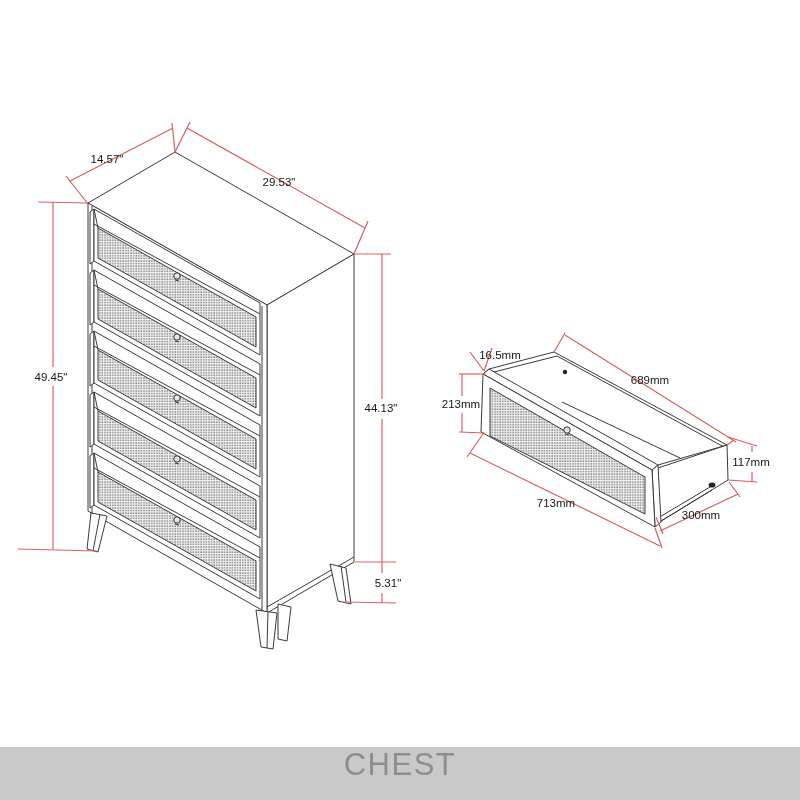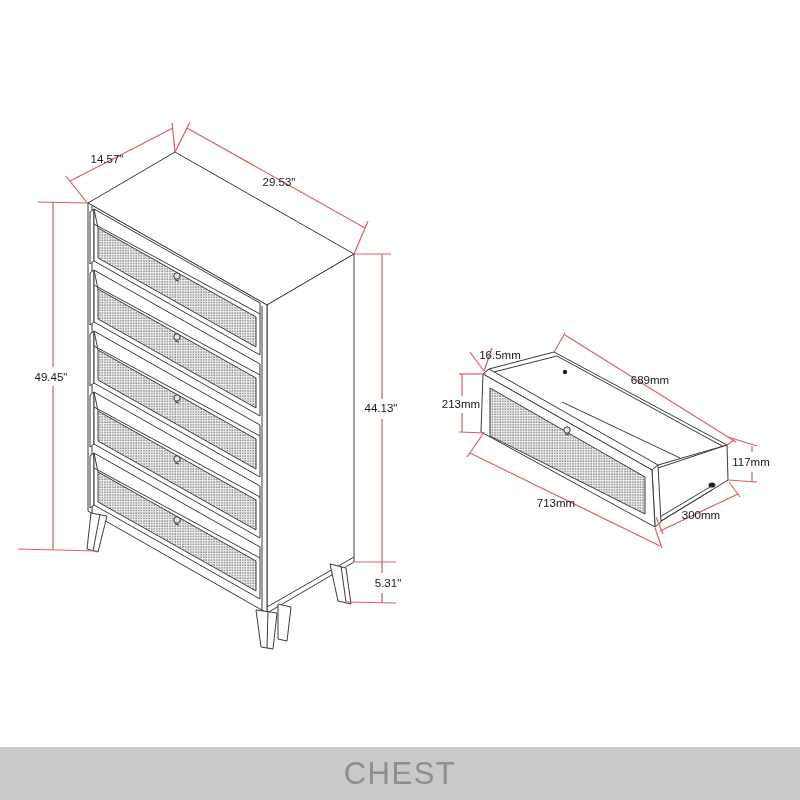--- a/index.html
+++ b/index.html
@@ -1,20 +1,20 @@
 <!DOCTYPE html>
 <html><head>
 <meta charset="utf-8">
 <style>
   html,body{margin:0;padding:0;background:#ffffff;}
   .stage{position:relative;width:800px;height:800px;background:#ffffff;overflow:hidden;
          font-family:"Liberation Sans",sans-serif;}
   .drawing{position:absolute;left:0;top:0;}
   .banner{position:absolute;left:0;top:747px;width:800px;height:53px;background:#c9c9c9;
-          display:flex;align-items:center;justify-content:center;}
+          display:flex;justify-content:center;}
   .banner-label{font-size:31px;color:#8e8e8e;letter-spacing:1.5px;font-weight:400;}
   svg text{font-family:"Liberation Sans",sans-serif;font-size:11.5px;fill:#161616;}
   .ln{stroke:#3b3b3b;stroke-width:1;fill:none;}
   .lnw{stroke:#3b3b3b;stroke-width:1;fill:#ffffff;}
   .dim{stroke:#d95f5f;stroke-width:1.2;fill:none;}
 </style>
 </head>
 <body>
 
 <div class="stage">

